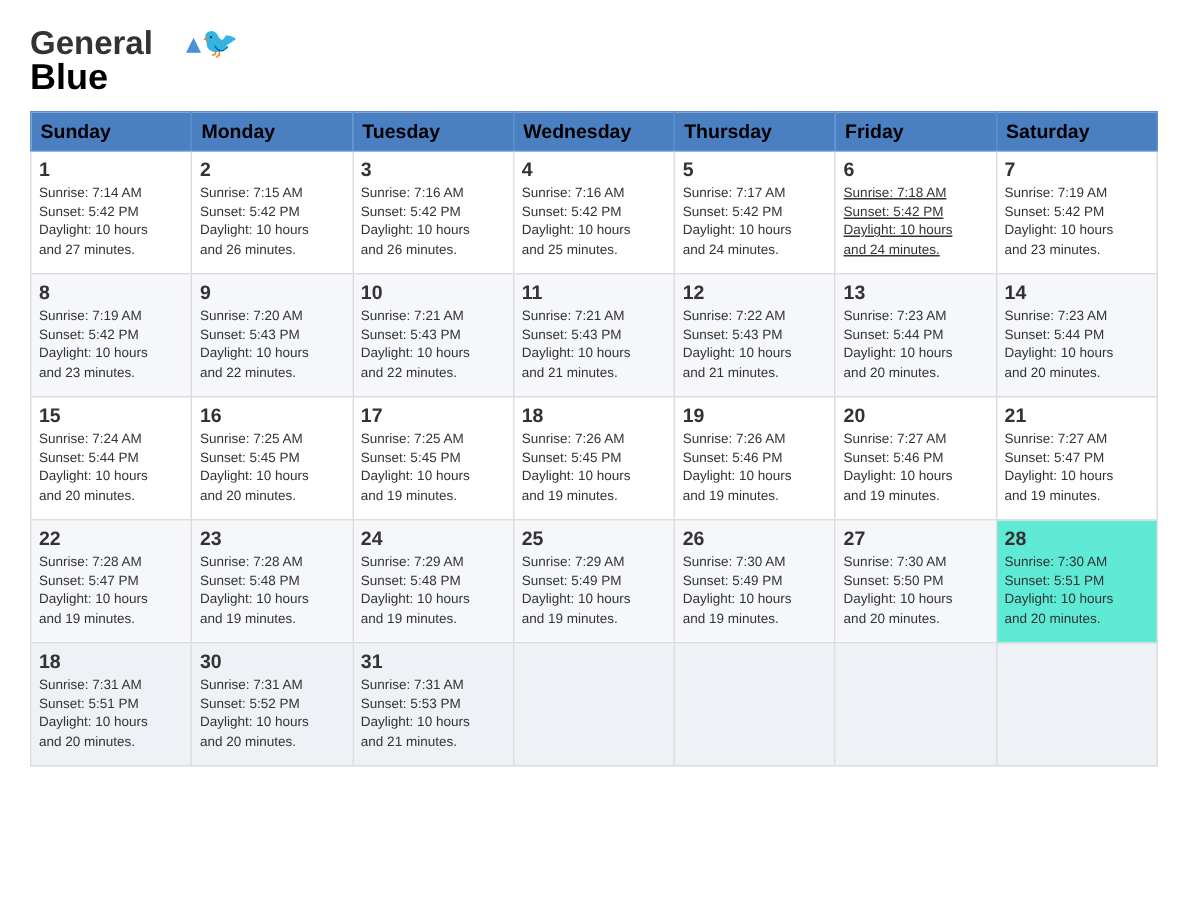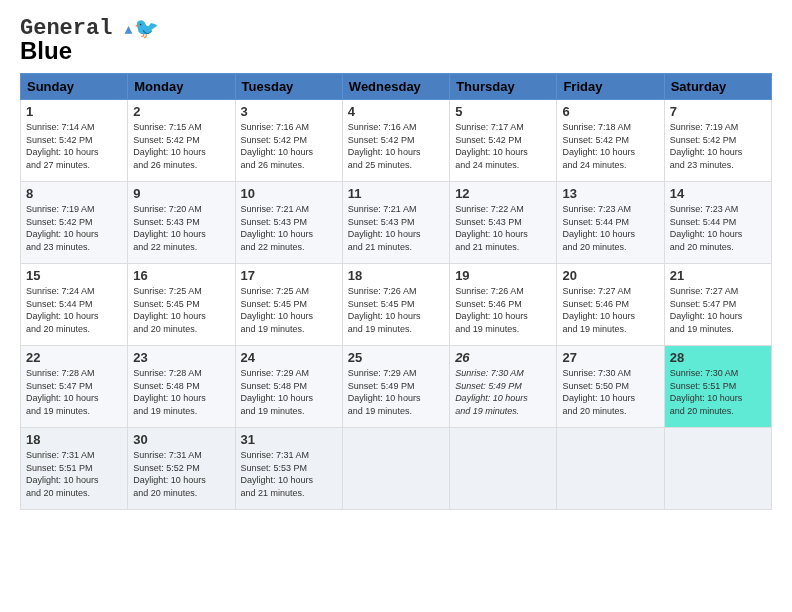--- a/index.html
+++ b/index.html
@@ -20,23 +20,22 @@
       align-items: flex-start;
       margin-bottom: 8px;
     }
     .logo {
       display: flex;
       flex-direction: column;
       align-items: flex-start;
     }
     .logo-line {
       display: flex;
-      align-items: center;
-      gap: 8px;
-      font-family: Liberation Mono, monospace;
+      align-items: flex-start;
+      gap: 20px;
     }
     .title-area {
       text-align: right;
     }
     .month-title {
       font-size: 32px;
       font-weight: bold;
       color: #333;
     }
     .location {
@@ -146,21 +145,21 @@
           </td>
           <td>
             <span class="day-num">5</span>
             <div class="cell-text" style="white-space: pre-line;">Sunrise: 7:17 AM
 Sunset: 5:42 PM
 Daylight: 10 hours
 and 24 minutes.</div>
           </td>
           <td>
             <span class="day-num">6</span>
-            <div class="cell-text" style="white-space: pre-line;">Sunrise: 7:18 AM
+            <div class="cell-text" style="white-space: pre-line; text-decoration: underline;">Sunrise: 7:18 AM
 Sunset: 5:42 PM
 Daylight: 10 hours
 and 24 minutes.</div>
           </td>
           <td>
             <span class="day-num">7</span>
             <div class="cell-text" style="white-space: pre-line;">Sunrise: 7:19 AM
 Sunset: 5:42 PM
 Daylight: 10 hours
 and 23 minutes.</div>
@@ -290,21 +289,21 @@
 Daylight: 10 hours
 and 19 minutes.</div>
           </td>
           <td style="background: rgb(245, 247, 250);">
             <span class="day-num">25</span>
             <div class="cell-text" style="white-space: pre-line;">Sunrise: 7:29 AM
 Sunset: 5:49 PM
 Daylight: 10 hours
 and 19 minutes.</div>
           </td>
-          <td style="background: rgb(245, 247, 250); font-style: italic;">
+          <td style="background: rgb(245, 247, 250);">
             <span class="day-num">26</span>
             <div class="cell-text" style="white-space: pre-line;">Sunrise: 7:30 AM
 Sunset: 5:49 PM
 Daylight: 10 hours
 and 19 minutes.</div>
           </td>
           <td style="background: rgb(245, 247, 250);">
             <span class="day-num">27</span>
             <div class="cell-text" style="white-space: pre-line;">Sunrise: 7:30 AM
 Sunset: 5:50 PM

